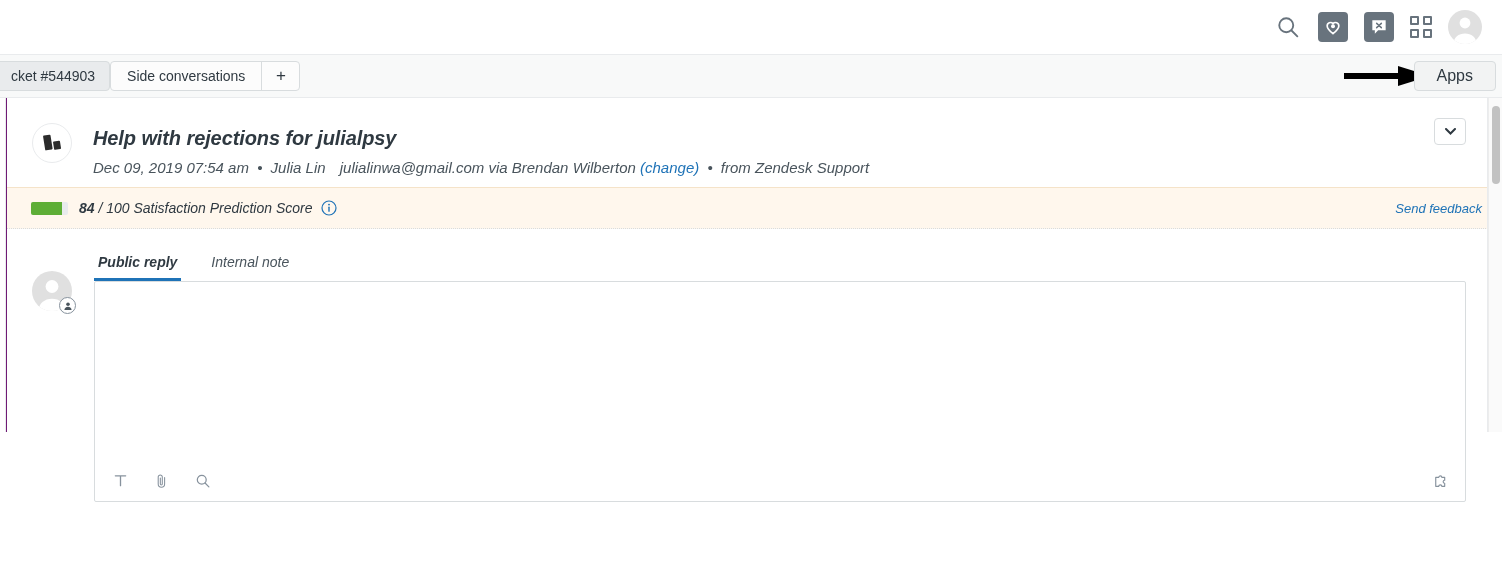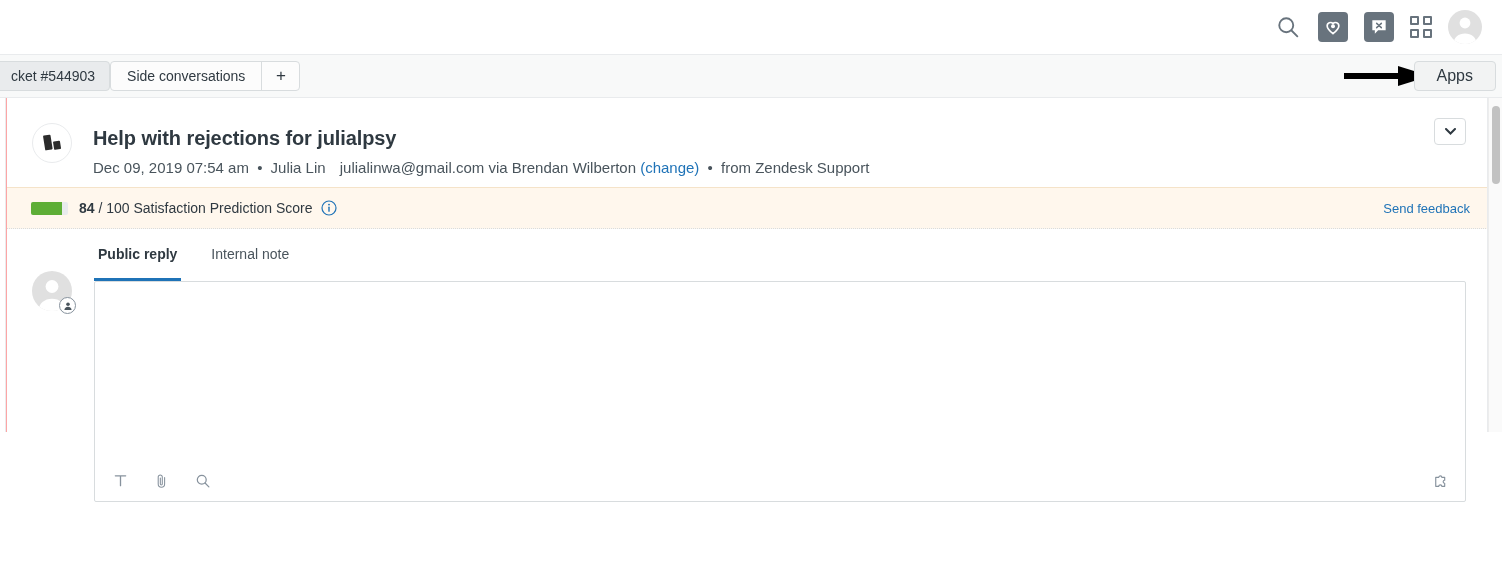--- a/index.html
+++ b/index.html
@@ -88,21 +88,21 @@
     border: 1px solid #d8dcde; border-radius: 4px;
     display: flex; align-items: center;
     font-size: 16px; color: #2f3941; cursor: pointer;
   }
   .annot-arrow {
     position: absolute; right: 68px; top: 50%; transform: translateY(-50%);
     width: 92px; height: 22px; pointer-events: none;
   }
 
   
-  .main { position: absolute; top: 98px; left: 0; right: 0; bottom: 0; background: #fca5a5; }
+  .main { position: absolute; top: 98px; left: 0; right: 0; bottom: 0; background: #701a75; font-style: italic; }
   .left-rail {
     position: absolute; left: 0; top: 0; bottom: 0; width: 6px;
     border-right: 1px solid #e9ebed; background: #fff;
   }
   .ticket-head {
     position: absolute; left: 7px; right: 14px; top: 0; height: 89px;
     background: #fff;
     display: flex; align-items: flex-start;
   }
   .brand-avatar {
@@ -128,21 +128,21 @@
     border: 1px solid #d8dcde; border-radius: 4px; background: #fff;
     display: flex; align-items: center; justify-content: center; cursor: pointer;
   }
 
   
   .sat-banner {
     position: absolute; left: 7px; right: 14px; top: 89px; height: 42px;
     background: #fff7ed;
     border-top: 1px solid #f5e3c9;
     border-bottom: 1px dotted #d8dcde;
-    display: flex; align-items: center; padding: 0 18px 0 24px;
+    display: flex; align-items: center; padding: 0 6px 0 24px;
   }
   .score-bar {
     width: 37px; height: 13px; border-radius: 2px;
     background: #e9ebed; overflow: hidden; flex: none; margin-right: 11px;
   }
   .score-fill { height: 100%; background: #5eae36; }
   .score-text { font-size: 14px; color: #2f3941; }
   .score-text b { font-weight: bold; }
   .info-icon { margin-left: 9px; width: 16px; height: 16px; cursor: pointer; }
   .sat-spacer { flex: 1; }
@@ -159,21 +159,21 @@
   .reply-avatar .circ svg { width: 40px; height: 40px; }
   .badge {
     position: absolute; right: -4px; bottom: -3px;
     width: 17px; height: 17px; border-radius: 50%;
     background: #fff; border: 1px solid #87929d;
     display: flex; align-items: center; justify-content: center;
   }
   .editor-col { flex: 1; margin-left: 22px; }
   .tabs-row { display: flex; align-items: flex-end; height: 32px; }
   .ctab {
-    font-size: 14px; color: #49545c; padding: 0 4px 16px 4px;
+    font-size: 14px; color: #49545c; padding: 0 4px 8px 4px;
     margin-right: 26px; cursor: pointer;
     border-bottom: 3px solid transparent;
   }
   .ctab.active { color: #2f3941; font-weight: bold; border-bottom-color: #1f73b7; }
   .editor-box {
     border: 1px solid #d8dcde; border-radius: 2px;
     height: 221px; background: #fff; position: relative;
   }
   .editor-area { height: 180px; width: 100%; }
   .editor-toolbar {

